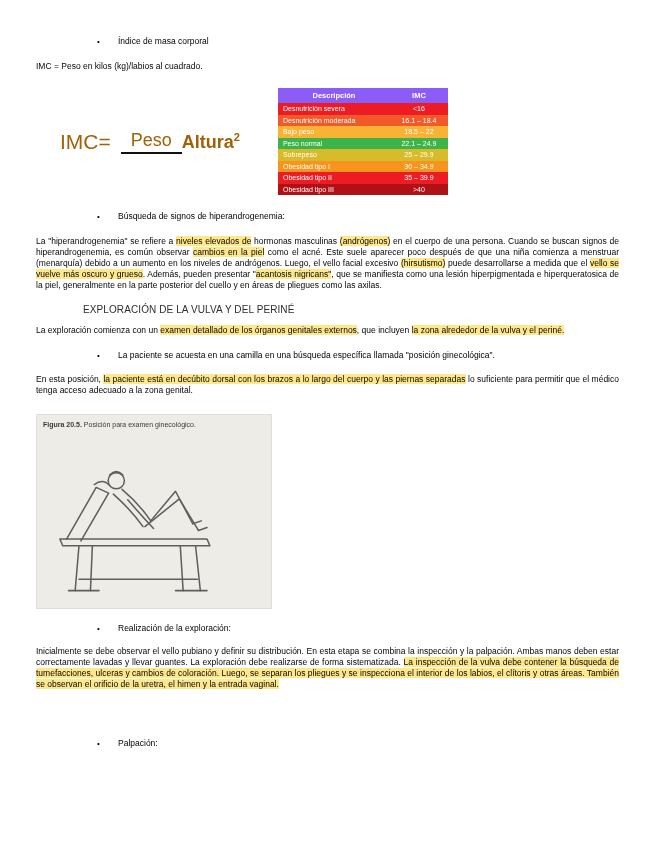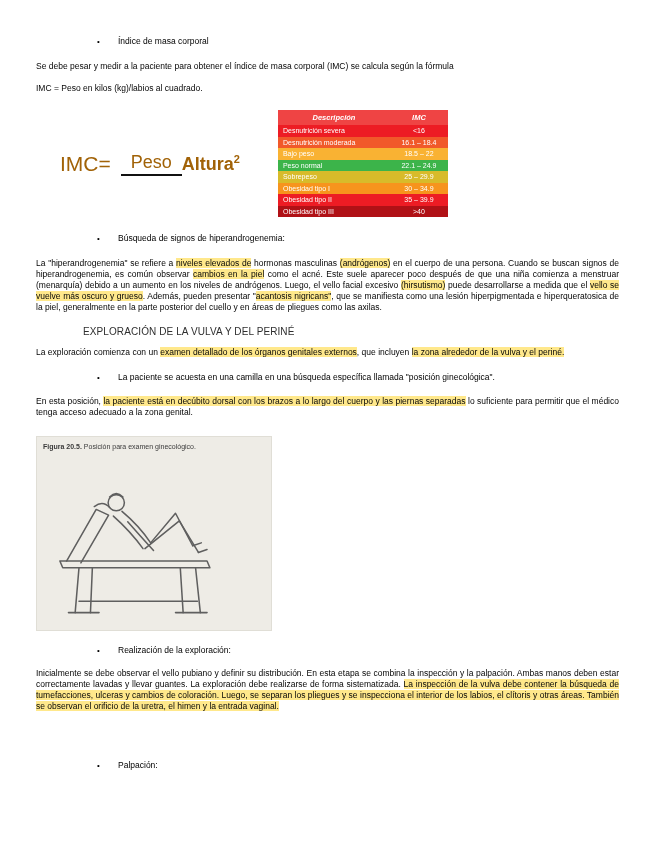--- a/index.html
+++ b/index.html
@@ -48,34 +48,33 @@
 </head>
 <body>
 
 <div class="page">
 
   <div class="bullet-row mb14">
     <span class="dot">•</span>
     <span>Índice de masa corporal</span>
   </div>
 
-  <p class="para mb11">Se debe pesar y medir a la paciente para obtener el índice de masa corporal (IMC) se calcula según la fórmula</p>
   <p class="para mb16">IMC = Peso en kilos (kg)/labios al cuadrado.</p>
 
   <div class="imc-block mb16">
     <div class="formula">
       <span class="imc-eq">IMC=</span>
       <span class="frac">
         <span class="num">Peso</span>
         <span class="den"><span>Altura</span><sup>2</sup></span>
       </span>
     </div>
     <table class="imc-table">
       <thead>
-        <tr style="background: #ef4444; font-style: italic;">
+        <tr style="background: #8b5cf6;">
           <th>Descripción</th>
           <th class="val">IMC</th>
         </tr>
       </thead>
       <tbody>
           <tr style="background: rgb(237, 28, 36);">
             <td>Desnutrición severa</td>
             <td class="val">&lt;16</td>
           </tr>
           <tr style="background: rgb(241, 89, 42);">

